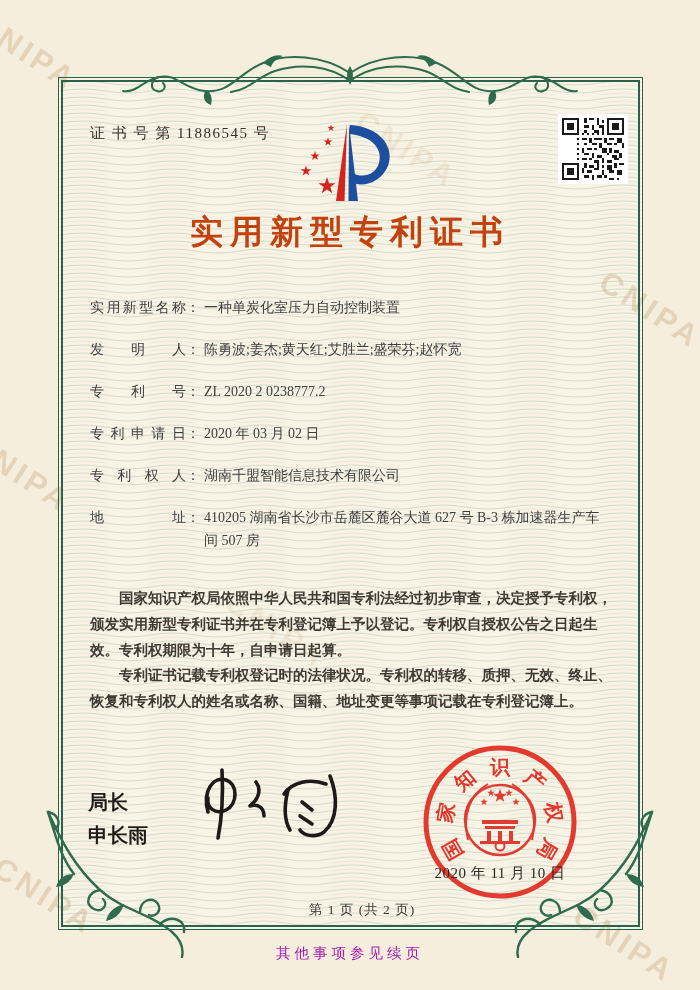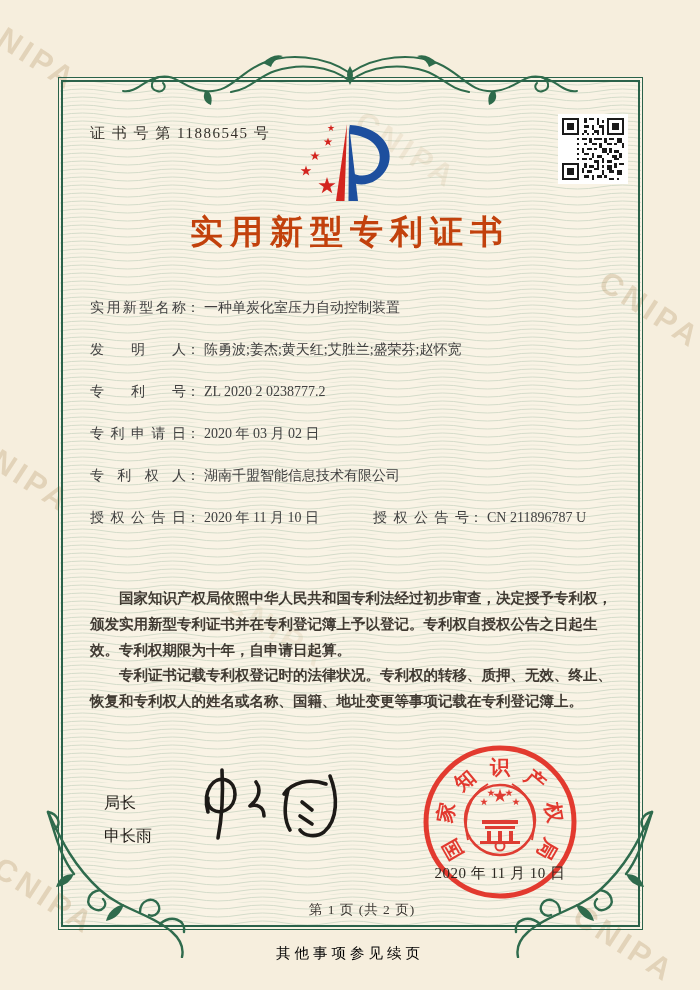--- a/index.html
+++ b/index.html
@@ -48,32 +48,32 @@
   .colon { display:inline-block; vertical-align:top; }
   .val { display:inline-block; width:402px; margin-left:4px; vertical-align:top; line-height:23px; }
   .grant { display:flex; }
   .grant .g1 { width:283px; flex:none; }
   .v-auto { width:auto; }
   
   .paras { position:absolute; left:90px; top:586px; width:524px; font-size:14.5px;
            line-height:1.78; color:#403a32; }
   .paras p { text-indent:2em;font-weight:bold; }
   
-  .signer { position:absolute; left:104px; top:786px; font-size:16px; line-height:33px; color:#211d18; }
+  .signer { position:absolute; left:88px; top:786px; font-size:20px; line-height:33px; color:#211d18;font-weight:bold; }
   .sig-img { position:absolute; left:192px; top:760px; }
   .seal { position:absolute; left:418px; top:740px; }
   .seal-date {
     position:absolute; left:418px; top:864px; width:164px; text-align:center;
     font-size:15px; letter-spacing:.5px; color:#2d2822; z-index:5;
   }
   
   .page-num { position:absolute; left:0; top:901px; width:700px; text-align:center;
               font-size:13.5px; letter-spacing:1px; color:#3c3833;padding-left:24px; }
   .cont-note { position:absolute; left:0; top:944px; width:700px; text-align:center;
-               font-size:14.5px; letter-spacing:4px; color:#000000; }
+               font-size:14.5px; letter-spacing:4px; color:#a21caf; }
   svg text { font-family:"Liberation Serif","DejaVu Serif",serif; }
 </style>
 </head>
 <body>
 
 <div class="page">
 
   <div class="inner-bg"></div>
 
   <svg class="waves" width="581" height="849">
@@ -178,27 +178,22 @@
     </div>
     <div class="row">
       <span class="lbl">专利号</span><span class="colon">：</span><span class="val">ZL 2020 2 0238777.2</span>
     </div>
     <div class="row">
       <span class="lbl">专利申请日</span><span class="colon">：</span><span class="val">2020 年 03 月 02 日</span>
     </div>
     <div class="row">
       <span class="lbl">专利权人</span><span class="colon">：</span><span class="val">湖南千盟智能信息技术有限公司</span>
     </div>
-    <div class="row grant">
-      <span class="g1">
-        <span class="lbl">授权公告日</span><span class="colon">：</span><span class="val v-auto">2020 年 11 月 10 日</span>
-      </span>
-      <span class="g2">
-        <span class="lbl">授权公告号</span><span class="colon">：</span><span class="val v-auto">CN 211896787 U</span>
-      </span>
+    <div class="row row-addr">
+      <span class="lbl">地址</span><span class="colon">：</span><span class="val">410205 湖南省长沙市岳麓区麓谷大道 627 号 B-3 栋加速器生产车间 507 房</span>
     </div>
   </div>
 
   <div class="paras">
     <p>国家知识产权局依照中华人民共和国专利法经过初步审查，决定授予专利权，颁发实用新型专利证书并在专利登记簿上予以登记。专利权自授权公告之日起生效。专利权期限为十年，自申请日起算。</p>
     <p>专利证书记载专利权登记时的法律状况。专利权的转移、质押、无效、终止、恢复和专利权人的姓名或名称、国籍、地址变更等事项记载在专利登记簿上。</p>
   </div>
 
   <div class="signer">
     <div>局长</div>

